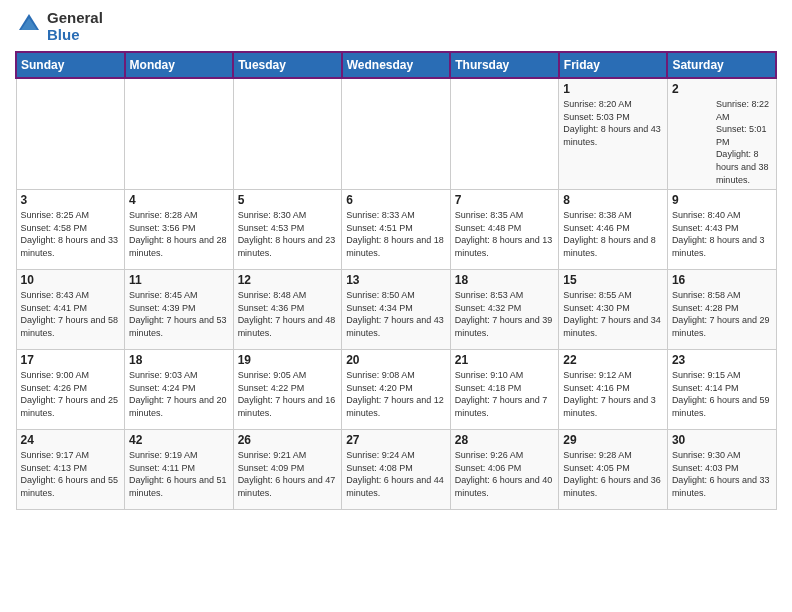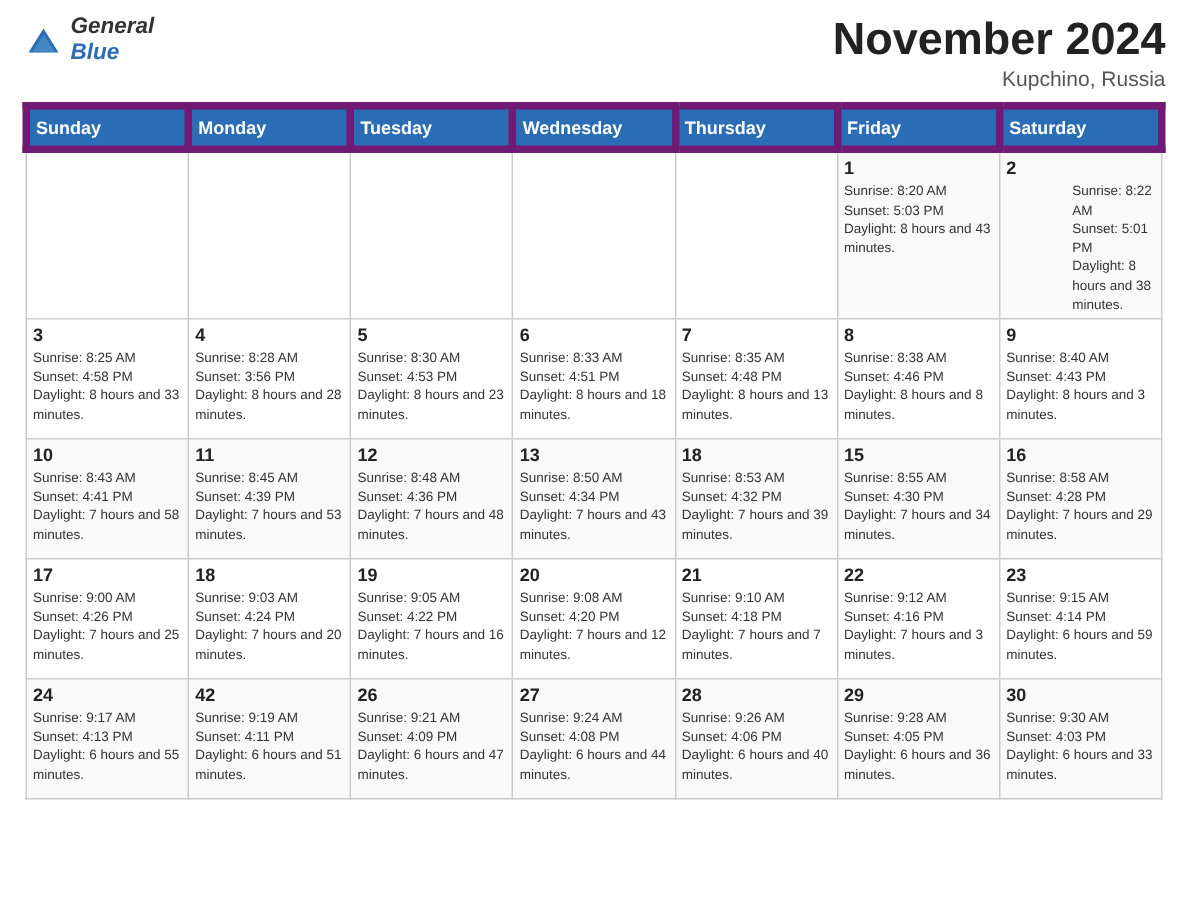--- a/index.html
+++ b/index.html
@@ -15,23 +15,22 @@
       padding: 10px 15px;
     }
     .header {
       display: flex;
       justify-content: space-between;
       align-items: flex-start;
       margin-bottom: 8px;
     }
     .logo {
       display: flex;
-      align-items: flex-end;
+      align-items: flex-start;
       gap: 4px;
-      font-style: italic;
     }
     .logo-text {
       display: flex;
       flex-direction: column;
       line-height: 1.1;
     }
     .logo-general {
       font-size: 15px;
       font-weight: bold;
       color: #333;
@@ -62,21 +61,21 @@
       border-collapse: collapse;
       table-layout: fixed;
     }
     thead th {
       background: #2a6db5;
       color: #fff;
       font-size: 12px;
       font-weight: bold;
       padding: 5px 4px;
       text-align: left;
-      border: 5px solid #701a75;
+      border: 2px solid #701a75;
     }
     tbody td {
       border: 1px solid #ccc;
       vertical-align: top;
       padding: 3px 4px;
       font-size: 9.5px;
       color: #333;
       height: 80px;
       background: #fff;
     }
@@ -106,24 +105,20 @@
   <div class="header">
     <div class="logo">
       <svg class="logo-icon" viewBox="0 0 28 28">
         <polygon points="14,4 24,20 4,20" fill="#2a6db5"></polygon>
         <polygon points="14,8 22,20 6,20" fill="#5a9fd4" opacity="0.5"></polygon>
       </svg>
       <div class="logo-text">
         <span class="logo-general">General</span>
         <span class="logo-blue">Blue</span>
       </div>
-    </div>
-    <div class="title-block">
-      <div class="month-title">November 2024</div>
-      <div class="location">Kupchino, Russia</div>
     </div>
   </div>
 
   <table>
     <thead>
       <tr>
         <th>Sunday</th>
         <th>Monday</th>
         <th>Tuesday</th>
         <th>Wednesday</th>

